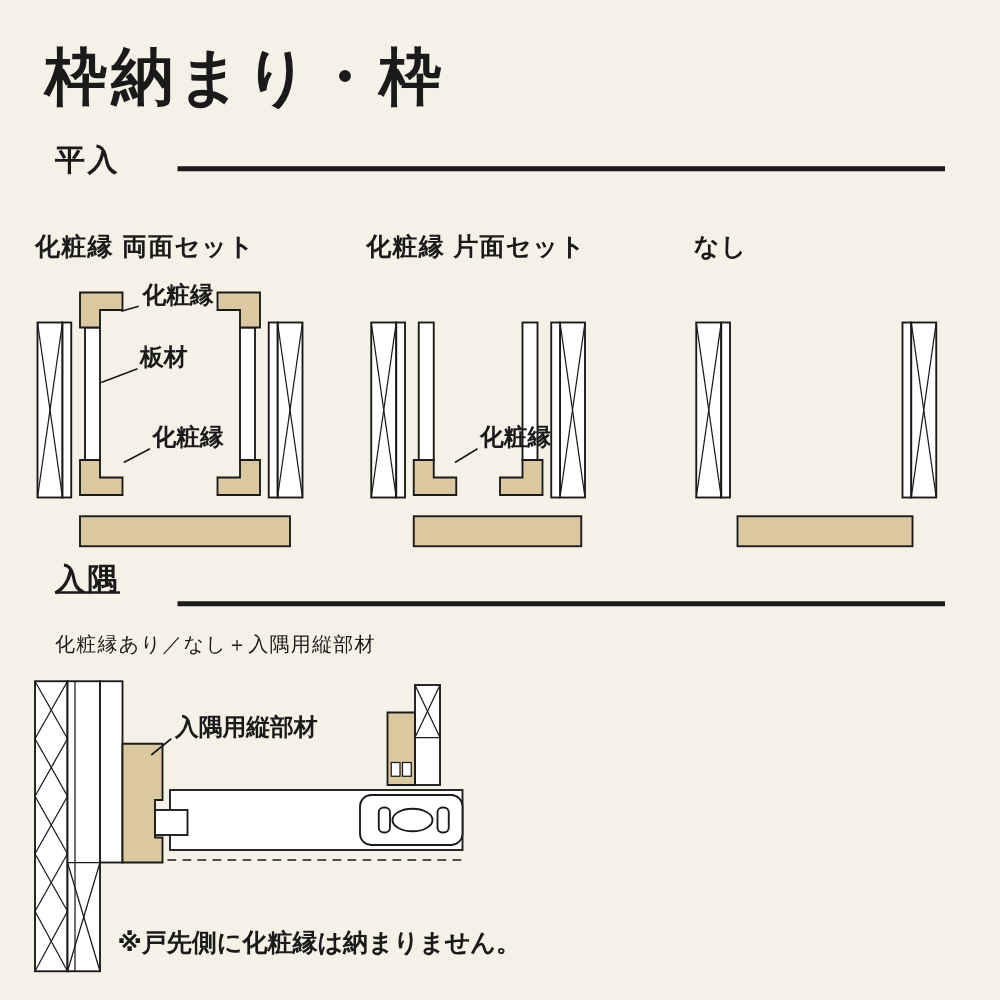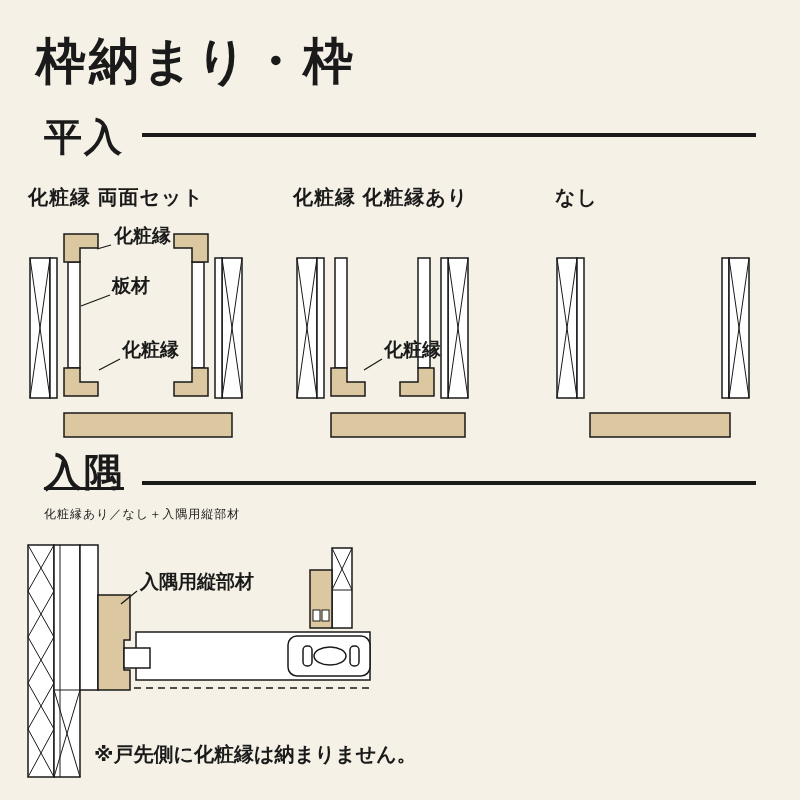--- a/index.html
+++ b/index.html
@@ -6,37 +6,37 @@
   html, body { width:800px; height:800px; }
   body {
     position:relative;
     background:#F5F1E6;
     color:#1A1A1A;
     font-family:"Liberation Sans","DejaVu Sans",sans-serif;
     overflow:hidden;
   }
   .abs { position:absolute; }
   .page-title { left:36px; top:28px; font-size:50px; font-weight:900; letter-spacing:3px;text-align:right; }
-  .section-heading { font-size:38px; font-weight:800; letter-spacing:2px;text-align:center; }
+  .section-heading { font-size:24px; font-weight:800; letter-spacing:2px;text-align:center; }
   .rule { height:4px; background:#1A1A1A; }
   .col-label { font-size:20px; font-weight:600; letter-spacing:1px; text-align:left; }
-  .subtitle { font-size:12px; font-weight:500; letter-spacing:1px; }
+  .subtitle { font-size:16px; font-weight:500; letter-spacing:1px; }
   svg { display:block; }
   svg text { font-family:"Liberation Sans","DejaVu Sans",sans-serif; }
 </style>
 </head>
 <body>
 
 <div class="abs page-title">枠納まり・枠</div>
 
 <div class="abs section-heading" style="left:44px; top:112px;">平入</div>
 <div class="abs rule" style="left:142px; top:133px; width:614px;"></div>
 
 <div class="abs col-label" style="left:28px; top:184px; width:216px;">化粧縁 両面セット</div>
-<div class="abs col-label" style="left:293px; top:184px; width:190px;">化粧縁 化粧縁あり</div>
+<div class="abs col-label" style="left:293px; top:184px; width:190px;">化粧縁 片面セット</div>
 <div class="abs col-label" style="left:555px; top:184px; width:200px;">なし</div>
 
 <svg class="abs" style="left:0; top:218px;" width="800" height="232" viewBox="0 0 800 232">
   <g stroke="#1A1A1A" stroke-width="1.5" fill="none">
 
     <g>
       <rect x="30" y="40" width="20" height="140" fill="#FFFFFF"></rect>
       <g stroke-width="1">
         <line x1="30" y1="40" x2="50" y2="180"></line>
           <line x1="50" y1="40" x2="30" y2="180"></line>

